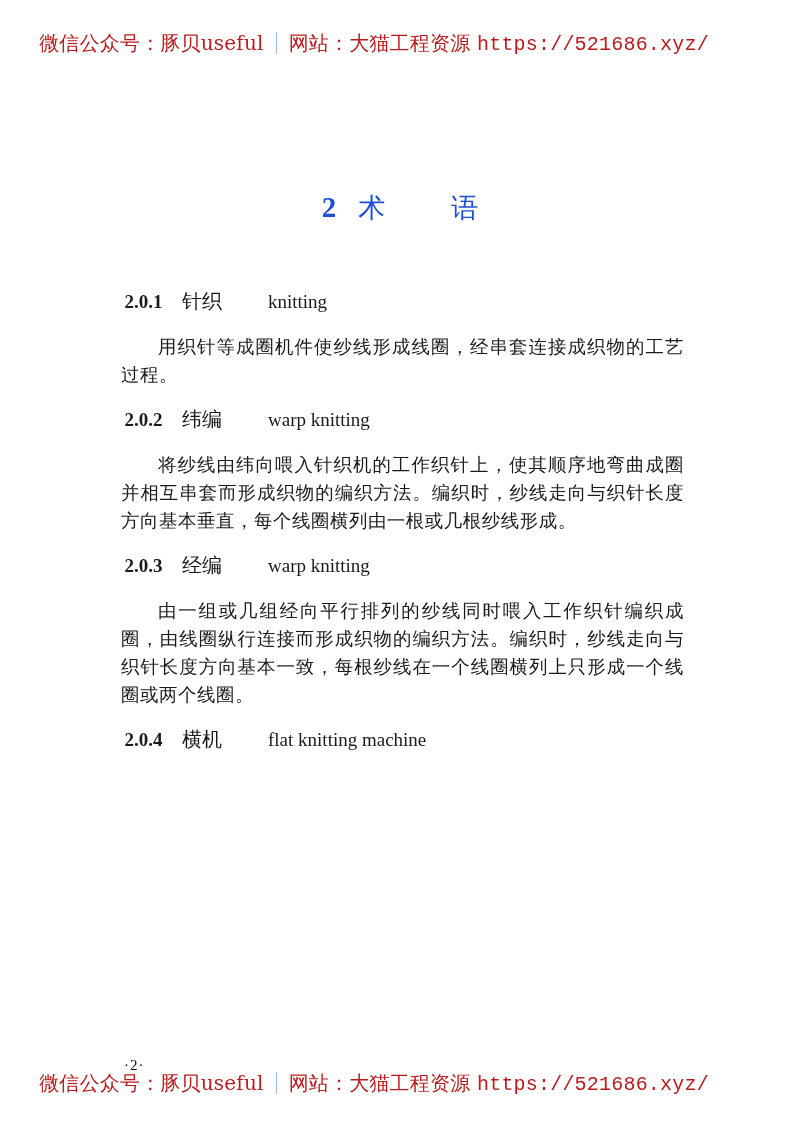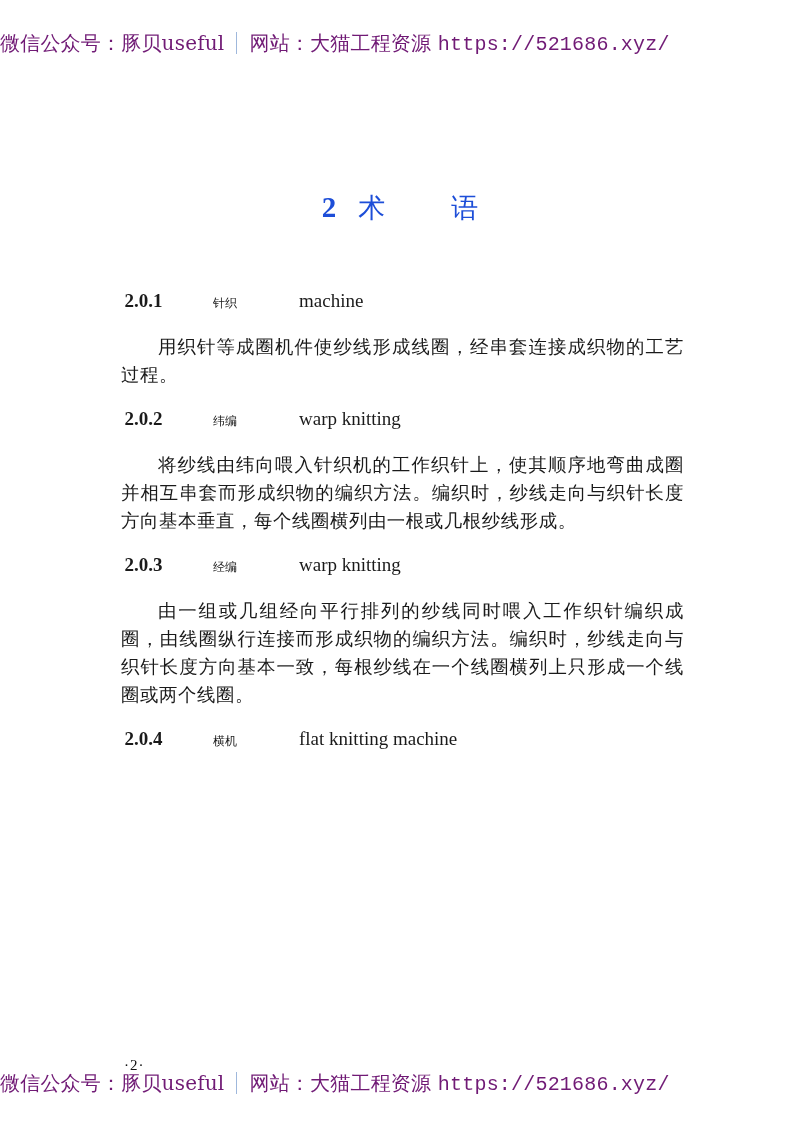--- a/index.html
+++ b/index.html
@@ -12,23 +12,24 @@
       height: 1143px;
       position: relative;
       overflow: hidden;
       font-family: "DejaVu Serif", "Liberation Serif", serif;
       color: #1a1a1a;
     }
     .watermark {
       position: absolute;
       left: 0;
       width: 748px;
+      text-align: center;
       font-family: "DejaVu Serif", "Liberation Serif", serif;
       font-size: 20px;
-      color: #701a75;
+      color: #b91c1c;
       white-space: nowrap;
       letter-spacing: 0.2px;
     }
     .watermark .url {
       font-family: "Liberation Mono", "DejaVu Sans Mono", monospace;
       font-size: 20px;
     }
     .watermark .sep {
       display: inline-block;
       width: 1px;
@@ -80,22 +81,21 @@
       font-family: "Liberation Serif", "DejaVu Serif", serif;
       font-weight: bold;
       font-size: 19px;
       display: inline-block;
       width: 77px;
       text-align: center;
     }
     .term-cn {
       display: inline-block;
       width: 86px;
-      font-size: 12px;
-      margin-left: 31px;
+      font-size: 20px;
     }
     .term-en {
       font-family: "Liberation Serif", "DejaVu Serif", serif;
       font-size: 19px;
     }
     .term-def {
       font-size: 18.4px;
       line-height: 28px;
       text-indent: 37px;
       text-align: justify;
@@ -123,21 +123,21 @@
 </div>
 
 <div class="chapter-title">
   <span class="num">2</span><span>术</span><span class="gap"></span><span>语</span>
 </div>
 
 <div class="content">
 
   <div class="term">
     <div class="term-head">
-      <span class="term-no">2.0.1</span><span class="term-cn">针织</span><span class="term-en">machine</span>
+      <span class="term-no">2.0.1</span><span class="term-cn">针织</span><span class="term-en">knitting</span>
     </div>
     <p class="term-def">用织针等成圈机件使纱线形成线圈，经串套连接成织物的工艺过程。</p>
   </div>
 
   <div class="term">
     <div class="term-head">
       <span class="term-no">2.0.2</span><span class="term-cn">纬编</span><span class="term-en">warp knitting</span>
     </div>
     <p class="term-def">将纱线由纬向喂入针织机的工作织针上，使其顺序地弯曲成圈并相互串套而形成织物的编织方法。编织时，纱线走向与织针长度方向基本垂直，每个线圈横列由一根或几根纱线形成。</p>
   </div>

